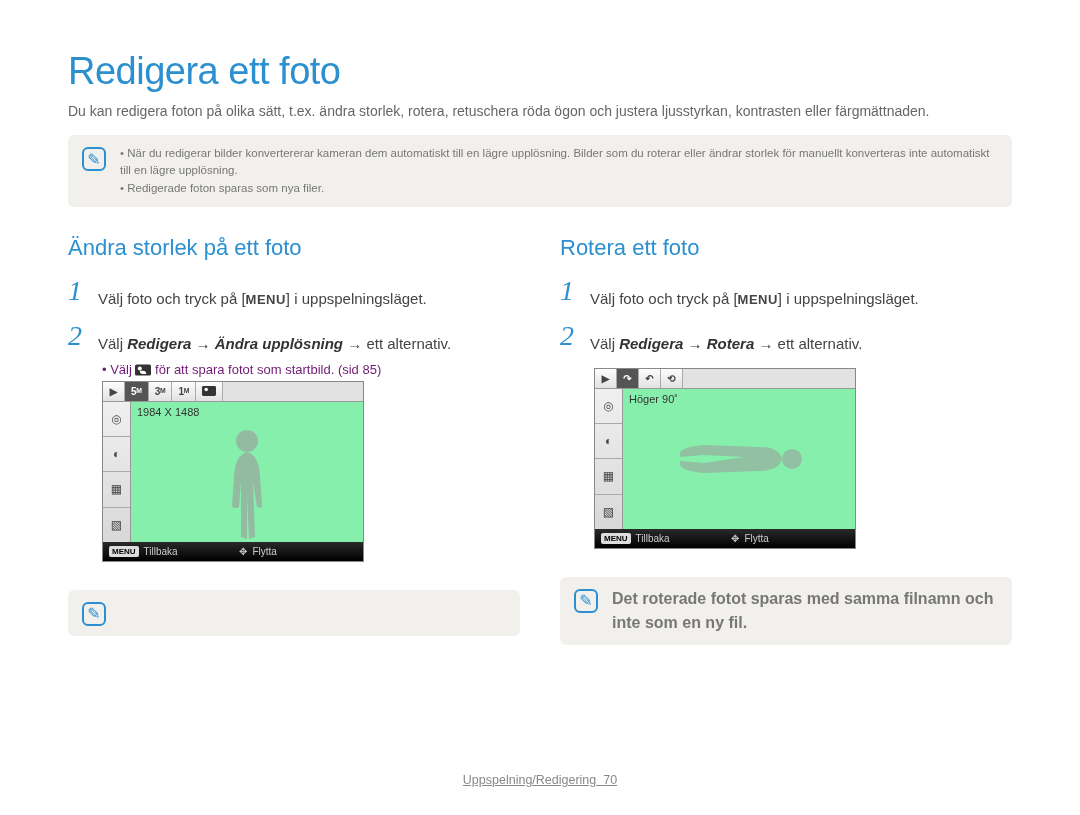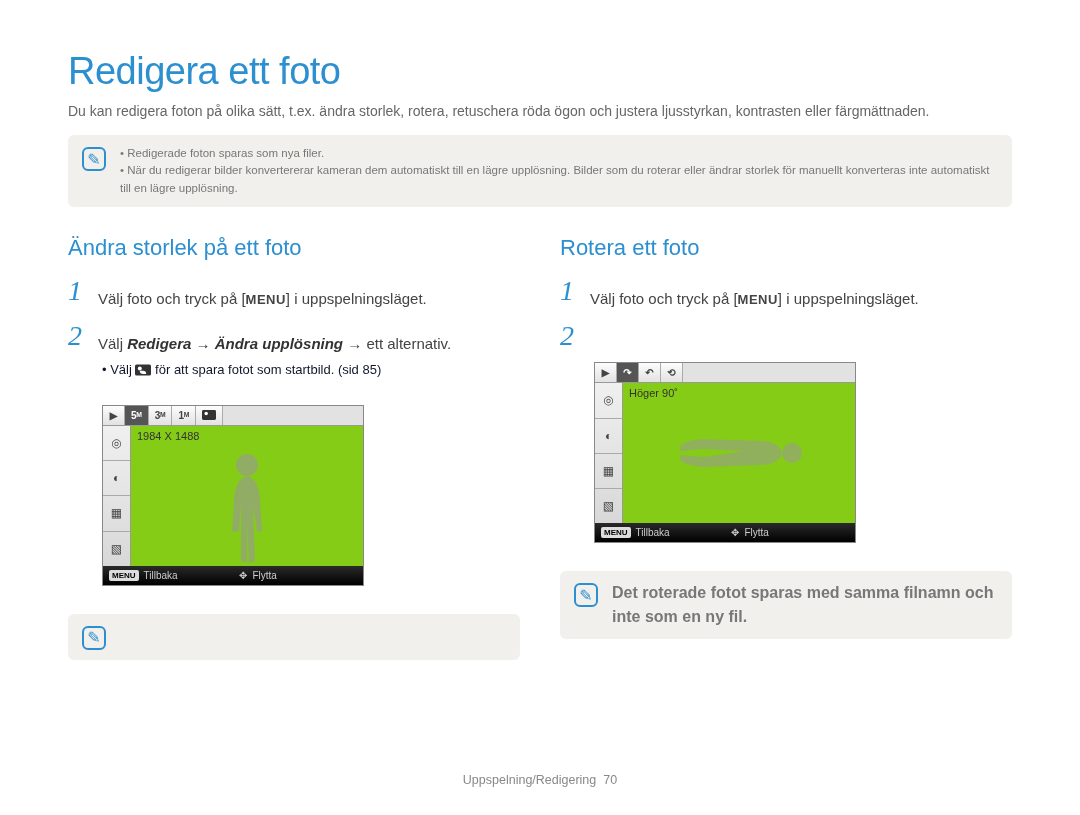--- a/index.html
+++ b/index.html
@@ -88,24 +88,24 @@
   }
   .menu-chip {
     display: inline-block;
     font-weight: bold;
     font-size: 13px;
     letter-spacing: 0.5px;
     vertical-align: middle;
   }
   .sub-bullet {
     font-size: 13px;
-    color: #0f172a;
+    color: #701a75;
     margin-left: 34px;
     margin-top: -6px;
-    margin-bottom: 28px;
+    margin-bottom: 4px;
   }
   .sub-bullet::before { content: "•  "; }
   .startimg-icon {
     display: inline-block;
     width: 16px; height: 12px;
     vertical-align: middle;
   }
   .screen {
     width: 262px;
     margin-left: 34px;
@@ -143,21 +143,21 @@
     display:flex; flex-direction:column;
   }
   .screen-left .lcell {
     flex:1; border-bottom:1px solid #aaa;
     display:flex; align-items:center; justify-content:center;
     font-size:12px;
   }
   .screen-left .lcell:last-child{border-bottom:none;}
   .screen-body {
     flex:1;
-    background: #84cc16;
+    background: #86efac;
     position: relative;
     height: 140px;
   }
   .screen-caption {
     position:absolute; top:4px; left:6px; font-size:11px; color:#333;
   }
   .person-silhouette {
     position:absolute;
     bottom:0; left:50%; transform:translateX(-50%);
     width:60px; height:115px;
@@ -186,35 +186,36 @@
     margin-top: 28px;
   }
   .note-box.small .note-text { font-size: 16px; font-weight: bold; }
   .page-footer {
     position:absolute;
     bottom: 28px;
     left:0; right:0;
     text-align:center;
     font-size: 12.5px;
     color: #888;
+    text-decoration: underline;
   }
   b { font-weight: bold; color:#333;font-style:italic; }
 </style>
 </head>
 <body>
 
 <h1 class="page-title">Redigera ett foto</h1>
 <p class="intro">Du kan redigera foton på olika sätt, t.ex. ändra storlek, rotera, retuschera röda ögon och justera ljusstyrkan, kontrasten eller färgmättnaden.</p>
 
 <div class="note-box">
   <div class="note-icon">✎</div>
   <div class="note-text">
     <ul>
+      <li>När du redigerar bilder konvertererar kameran dem automatiskt till en lägre upplösning. Bilder som du roterar eller ändrar storlek för manuellt konverteras inte automatiskt till en lägre upplösning.</li>
       <li>Redigerade foton sparas som nya filer.</li>
-      <li>När du redigerar bilder konvertererar kameran dem automatiskt till en lägre upplösning. Bilder som du roterar eller ändrar storlek för manuellt konverteras inte automatiskt till en lägre upplösning.</li>
     </ul>
   </div>
 </div>
 
 <div class="columns">
 
   <div class="col">
     <h2 class="section-title">Ändra storlek på ett foto</h2>
 
     <div class="step">
@@ -292,20 +293,23 @@
 
     <div class="step">
       <div class="step-num">1</div>
       <div class="step-body">
         <span>Välj foto och tryck på [</span><span class="menu-chip">MENU</span><span>] i uppspelningsläget.</span>
       </div>
     </div>
 
     <div class="step">
       <div class="step-num">2</div>
+      <div class="step-body">
+        <span>Välj </span><b>Redigera → Rotera</b><span> → ett alternativ.</span>
+      </div>
     </div>
 
     <div class="screen" style="margin-top:6px;">
       <div class="screen-toolbar">
         <div class="tcell">▶</div>
         <div class="tcell sel">↷</div>
         <div class="tcell">↶</div>
         <div class="tcell">⟲</div>
         <div class="tcell"></div>
       </div>

